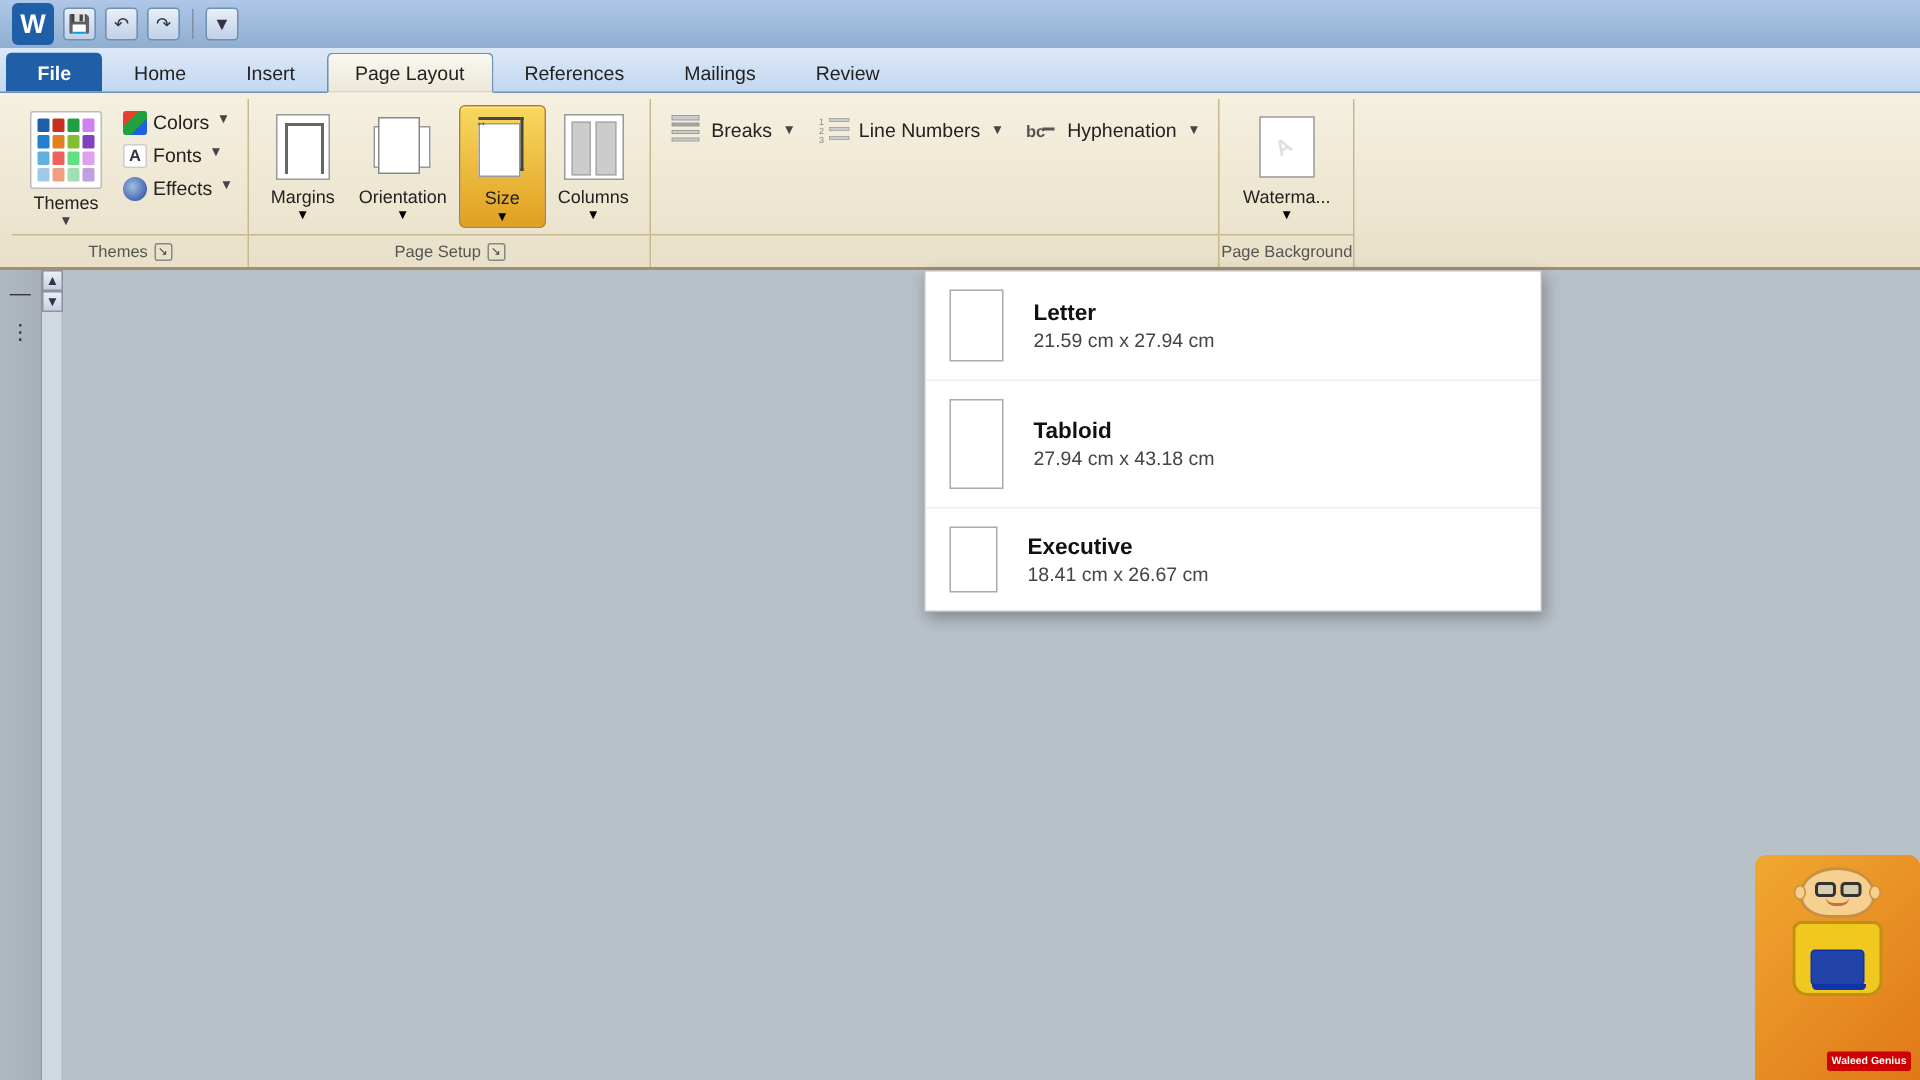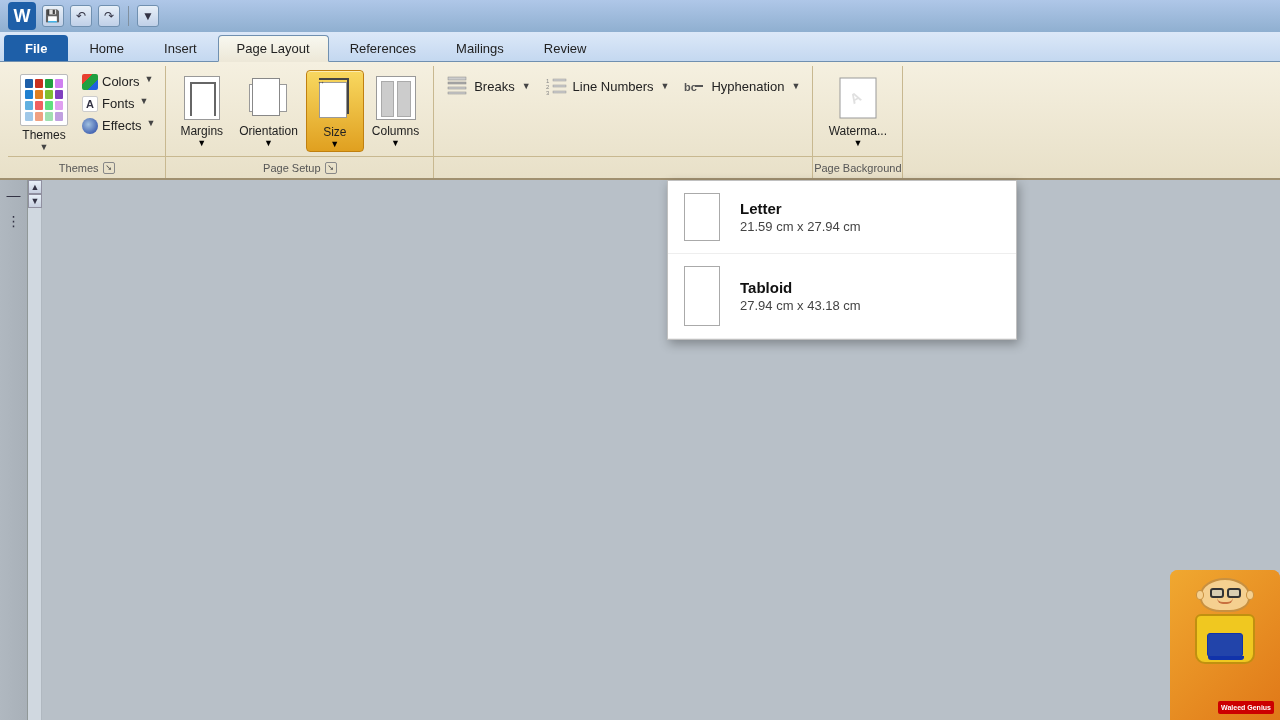--- a/index.html
+++ b/index.html
@@ -215,22 +215,22 @@
     .doc-content {
       flex: 1;
       background: #b8c0c8;
       position: relative;
     }
 
     
     .size-dropdown {
       position: absolute;
       top: calc(32px + 30px + 118px);
-      left: 667px;
-      width: 350px;
+      left: 616px;
+      width: 412px;
       background: white;
       border: 1px solid #c0c0c0;
       box-shadow: 2px 4px 10px rgba(0,0,0,0.3);
       z-index: 100;
     }
     .size-item {
       display: flex;
       align-items: center;
       padding: 12px 16px;
       cursor: pointer;
@@ -516,20 +516,27 @@
       <span class="size-item-dims">21.59 cm x 27.94 cm</span>
     </div>
   </div>
   <div class="size-item">
     <div class="size-item-icon" style="height:60px;"></div>
     <div class="size-item-text">
       <span class="size-item-name">Tabloid</span>
       <span class="size-item-dims">27.94 cm x 43.18 cm</span>
     </div>
   </div>
+  <div class="size-item" style="border-bottom:none;">
+    <div class="size-item-icon" style="height:44px; width:32px;"></div>
+    <div class="size-item-text">
+      <span class="size-item-name">Executive</span>
+      <span class="size-item-dims">18.41 cm x 26.67 cm</span>
+    </div>
+  </div>
 </div>
 
 <div class="mascot" style="position:fixed; right:0; bottom:0; width:110px; height:150px; overflow:hidden; border-radius:8px 8px 0 0;">
   <div style="width:100%; height:100%; background:linear-gradient(135deg, #f0a830 0%, #e07818 100%); display:flex; flex-direction:column; align-items:center; justify-content:flex-end; padding-bottom:0; position:relative;">
 
     <div style="position:absolute; top:8px; left:50%; transform:translateX(-50%);">
 
       <div style="width:50px; height:34px; background:#f5d090; border-radius:50% 50% 40% 40%; border:2px solid #c89040; position:relative; display:flex; justify-content:center; padding-top:8px;">
         <div style="display:flex; gap:3px;">
           <div style="width:14px; height:10px; border:2px solid #333; border-radius:3px; background:rgba(150,200,255,0.3);"></div>

